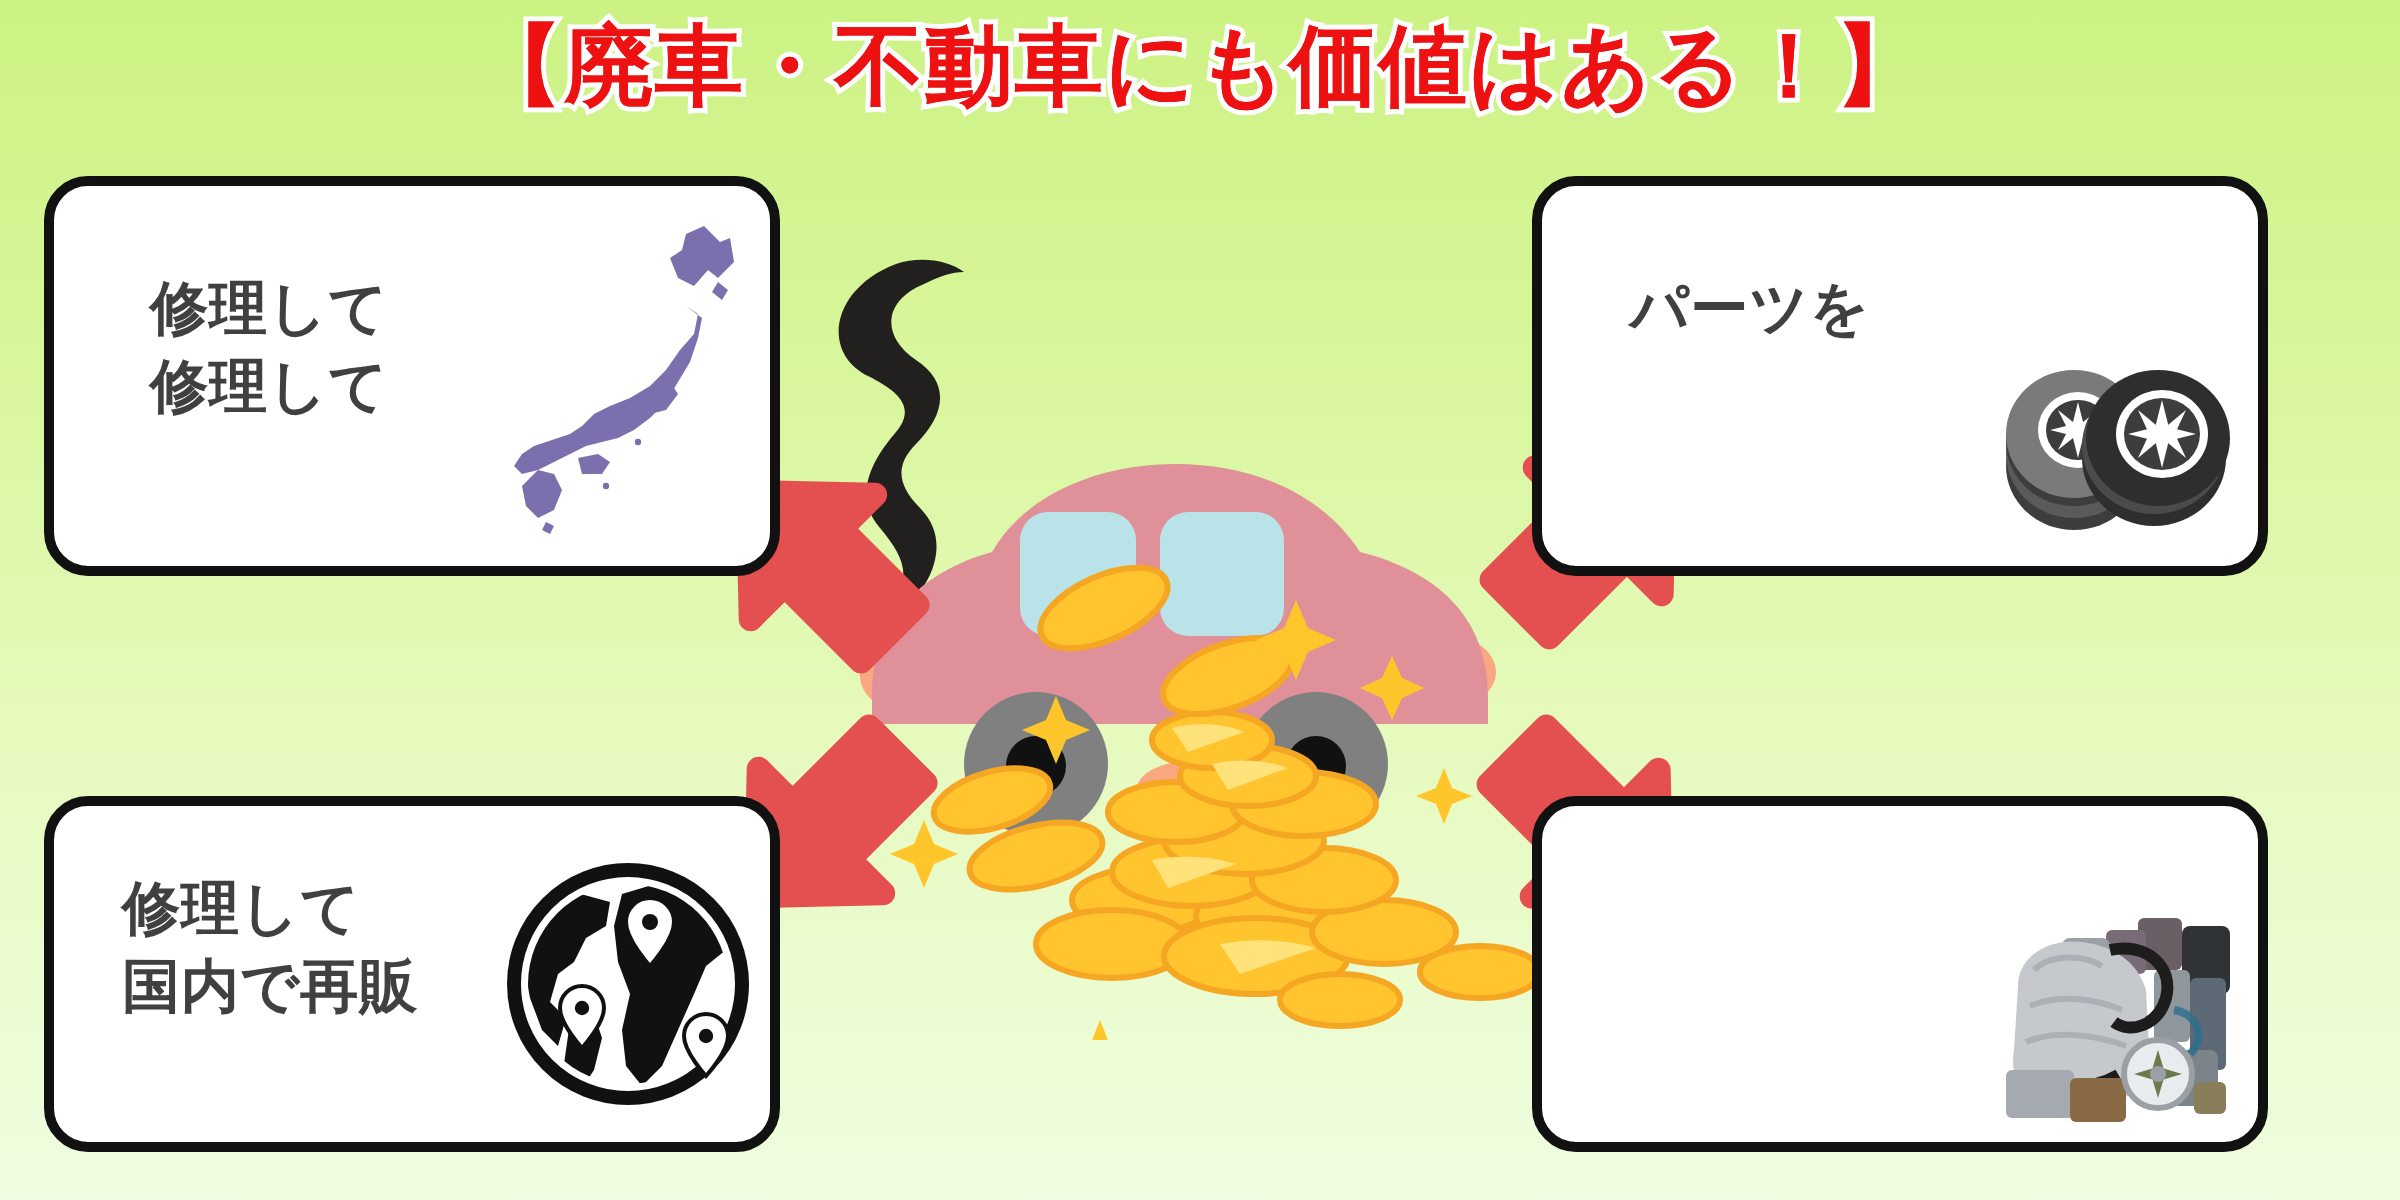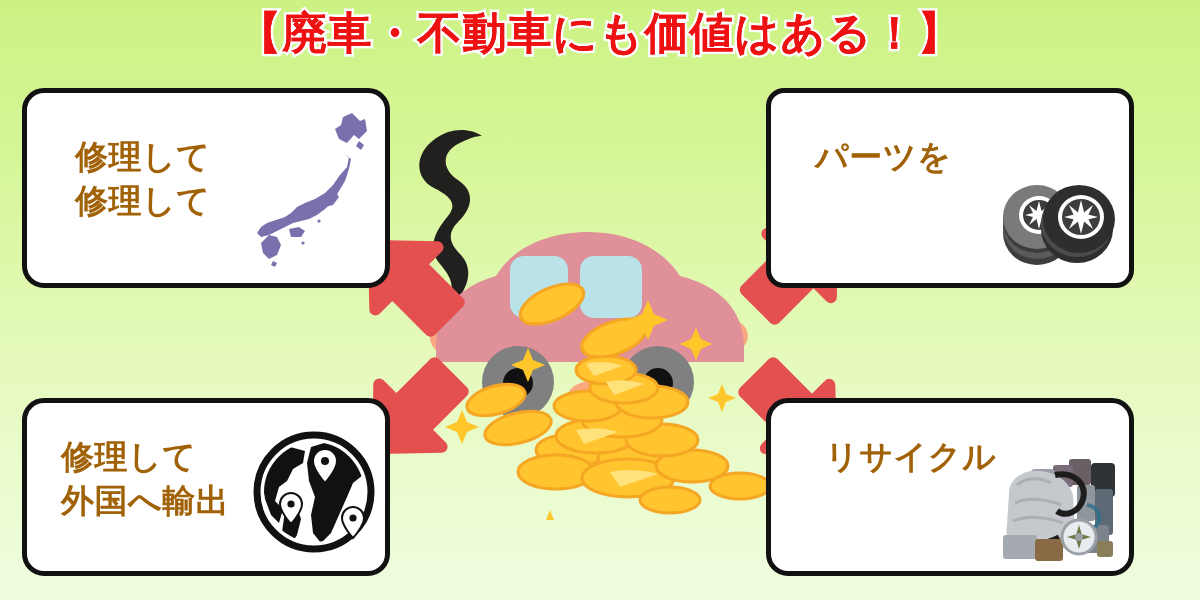--- a/index.html
+++ b/index.html
@@ -36,29 +36,29 @@
 
   
   .card{
     position:absolute;
     background:#ffffff;
     border:5px solid #111111;
     border-radius:22px;
     box-sizing:border-box;
   }
   .card-tl{left:22px;  top:88px;  width:368px;height:200px;}
-  .card-tr{left:766px; top:88px;  width:368px;height:200px;border-radius:18px;}
+  .card-tr{left:766px; top:88px;  width:368px;height:200px;}
   .card-bl{left:22px;  top:398px; width:368px;height:178px;}
   .card-br{left:766px; top:398px; width:368px;height:178px;}
 
   .card-text{
     position:absolute;
     font-weight:bold;
-    color:#a16207;
-    font-size:33px;
+    color:#404040;
+    font-size:29px;
     line-height:1.34;
     white-space:nowrap;
     letter-spacing:0.5px;
   }
   .card-tl .card-text{left:48px;top:42px;}
   .card-tr .card-text{left:44px;top:42px;}
   .card-bl .card-text{left:34px;top:32px;}
   .card-br .card-text{left:54px;top:32px;}
 
   .card-art{position:absolute;}
@@ -250,21 +250,21 @@
             <path d="M74 58 l12 -10 -5 -5 z"></path>
           <circle cx="86" cy="46" r="4.5"></circle>
         </g>
       </svg>
     </div>
   </div>
 
   <div class="card card-bl">
     <div class="card-text">
       <div>修理して</div>
-      <div>外国へ輸出</div>
+      <div>国内で再販</div>
     </div>
     <div class="card-art art-globe">
       <svg width="122" height="122" viewBox="0 0 122 122">
         <circle cx="61" cy="61" r="57" fill="none" stroke="#111111" stroke-width="7"></circle>
         <clipPath id="globeClip">
             <circle cx="61" cy="61" r="50"></circle>
           </clipPath>
         <g clip-path="url(#globeClip)" fill="#111111">
 
           <path d="M6 22 L30 14 L52 20 L50 32 L40 38 L34 50 L26 56 L22 70 L30 78 L26 92
@@ -287,21 +287,20 @@
           <circle cx="72" cy="30" r="4"></circle>
           <circle cx="38" cy="73" r="3.6"></circle>
           <circle cx="100" cy="87" r="3.6"></circle>
         </g>
       </svg>
     </div>
   </div>
 
   <div class="card card-br">
     <div class="card-text">
-      <div>リサイクル</div>
     </div>
     <div class="card-art art-engine">
       <svg width="128" height="126" viewBox="0 0 128 126">
 
         <rect x="74" y="18" width="22" height="26" rx="3" fill="#6b5f66"></rect>
         <rect x="96" y="22" width="24" height="34" rx="4" fill="#2f3336"></rect>
         <rect x="58" y="24" width="20" height="22" rx="3" fill="#7a6b78"></rect>
         <rect x="36" y="28" width="24" height="24" rx="4" fill="#9aa0a6"></rect>
 
         <path d="M14 52 C14 38 28 28 46 30 C62 32 74 40 78 54 L80 92 C80 104 68 110 52 110

